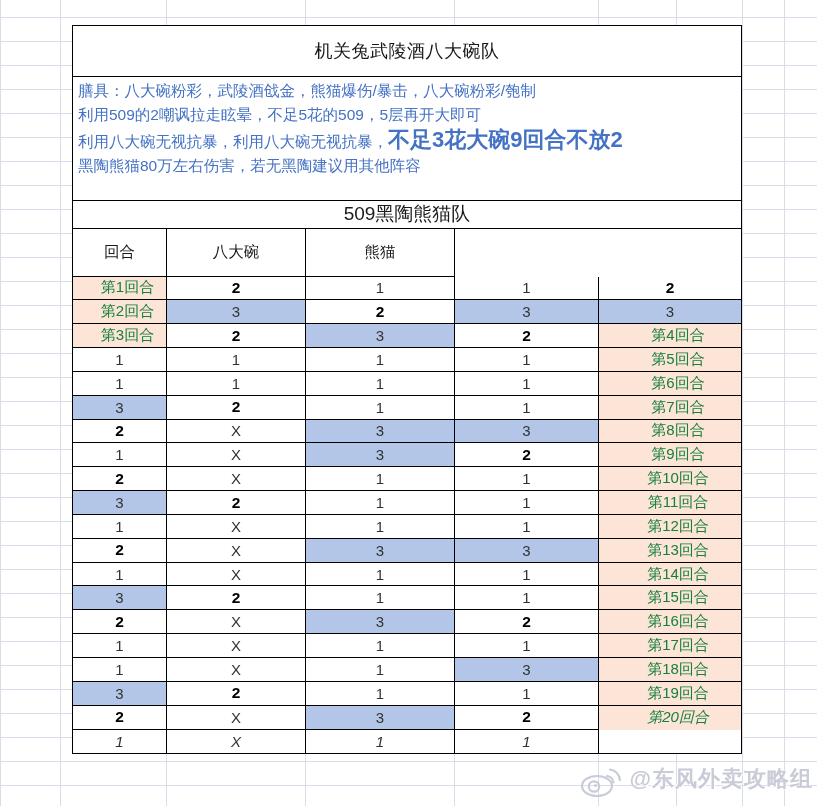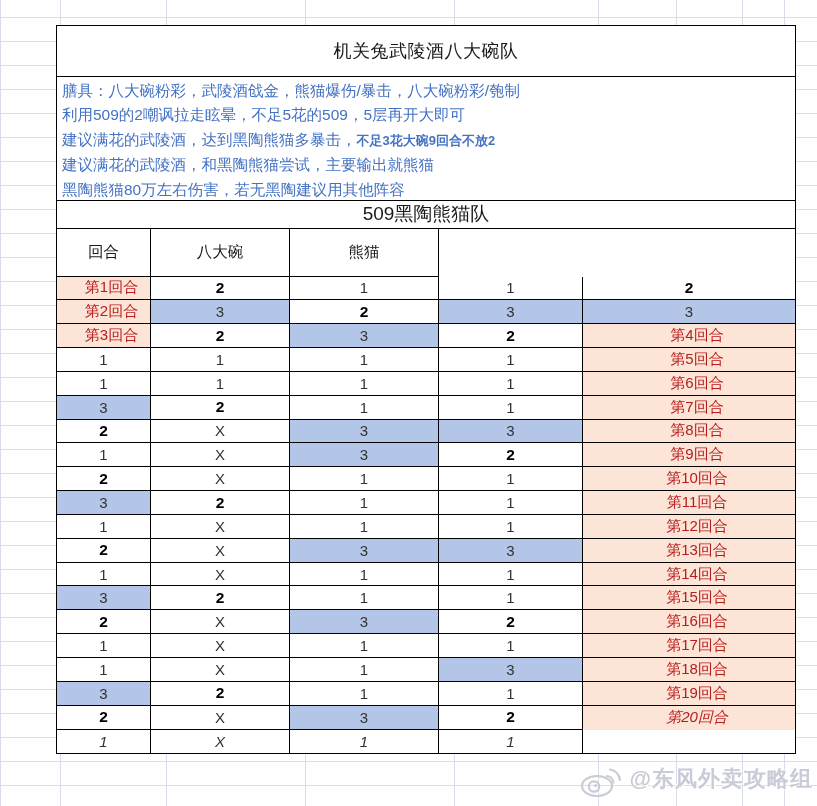--- a/index.html
+++ b/index.html
@@ -22,55 +22,55 @@
   .vline:nth-of-type(3){left:166px;}
   .vline:nth-of-type(4){left:305px;}
   .vline:nth-of-type(5){left:454px;}
   .vline:nth-of-type(6){left:598px;}
   .vline:nth-of-type(7){left:676px;}
   .vline:nth-of-type(8){left:742px;}
   .vline:nth-of-type(9){left:784px;}
 
   
   .sheet{
-    position:absolute;left:56px;top:25px;width:740px;z-index:1;
+    position:absolute;left:72px;top:25px;width:670px;z-index:1;
     background:#fff;border:1.5px solid var(--bord,#000);
     box-sizing:border-box;
   }
   .title{
     height:49.5px;border-bottom:1.5px solid var(--bord,#000);
     display:flex;align-items:center;justify-content:center;
     font-size:18px;color:#1a1a1a;letter-spacing:.5px;
   }
   .notes{
     height:124.5px;border-bottom:1.5px solid var(--bord,#000);
     padding:2px 0 0 5px;box-sizing:border-box;
     color:var(--noteblue,#4472C4);font-size:15.5px;line-height:24.5px;
     white-space:nowrap;overflow:hidden;
   }
-  .notes .b{font-weight:700;font-size:13px;}
+  .notes .b{font-weight:700;font-size:22px;}
   .subtitle{
     height:26.5px;border-bottom:1.5px solid var(--bord,#000);
     display:flex;align-items:center;justify-content:center;
     font-size:19px;color:#1a1a1a;
   }
   .thead,.tbody{display:grid;grid-template-columns:94px 139px 149px 144px 1fr;}
   .thead{grid-auto-rows:48px;}
   .tbody{grid-auto-rows:23.85px;}
   .cell{
     display:flex;align-items:center;justify-content:center;
     border-right:1.4px solid var(--bord,#000);
     border-bottom:1.4px solid var(--bord,#000);
     box-sizing:border-box;font-size:15px;color:#333;background:#fff;
     overflow:hidden;white-space:nowrap;
   }
   .thead .cell{font-size:15.5px;color:#1a1a1a;}
   .thead .cell:nth-child(5n),.tbody .cell:nth-child(5n){border-right:none;}
   .tbody .cell:nth-last-child(-n+5){border-bottom:none;font-style:italic;}
-  .cell.label{background:var(--pink,#FCE4D6);color:#b91c1c;padding-left:16px;}
+  .cell.label{background:var(--pink,#FCE4D6);color:#15803d;padding-left:16px;}
   .cell.hl{background:var(--hl,#B4C6E7);}
   .cell.bold{font-weight:700;color:#000;font-size:15.5px;}
 
   
   .watermark{
     position:absolute;right:4px;bottom:7px;z-index:2;
     display:flex;align-items:center;gap:5px;
     color:var(--wm,#c9ccd7);
   }
   .watermark .handle{
@@ -92,22 +92,21 @@
 <div class="vline"></div>
 <div class="vline"></div>
 <div class="vline"></div>
 
 <div class="sheet">
   <div class="title">机关兔武陵酒八大碗队</div>
 
   <div class="notes">
     <div class="note"><span>膳具：八大碗粉彩，武陵酒戗金，熊猫爆伤/暴击，八大碗粉彩/匏制</span></div>
     <div class="note"><span>利用509的2嘲讽拉走眩晕，不足5花的509，5层再开大即可</span></div>
-    <div class="note"><span>建议满花的武陵酒，达到黑陶熊猫多暴击，</span><span class="b">不足3花大碗9回合不放2</span></div>
-    <div class="note"><span>建议满花的武陵酒，和黑陶熊猫尝试，主要输出就熊猫</span></div>
+    <div class="note"><span>利用八大碗无视抗暴，利用八大碗无视抗暴，</span><span class="b">不足3花大碗9回合不放2</span></div>
     <div class="note"><span>黑陶熊猫80万左右伤害，若无黑陶建议用其他阵容</span></div>
   </div>
 
   <div class="subtitle">509黑陶熊猫队</div>
 
   <div class="thead">
       <div class="cell">回合</div>
       <div class="cell">八大碗</div>
       <div class="cell">熊猫</div>
     </div>

